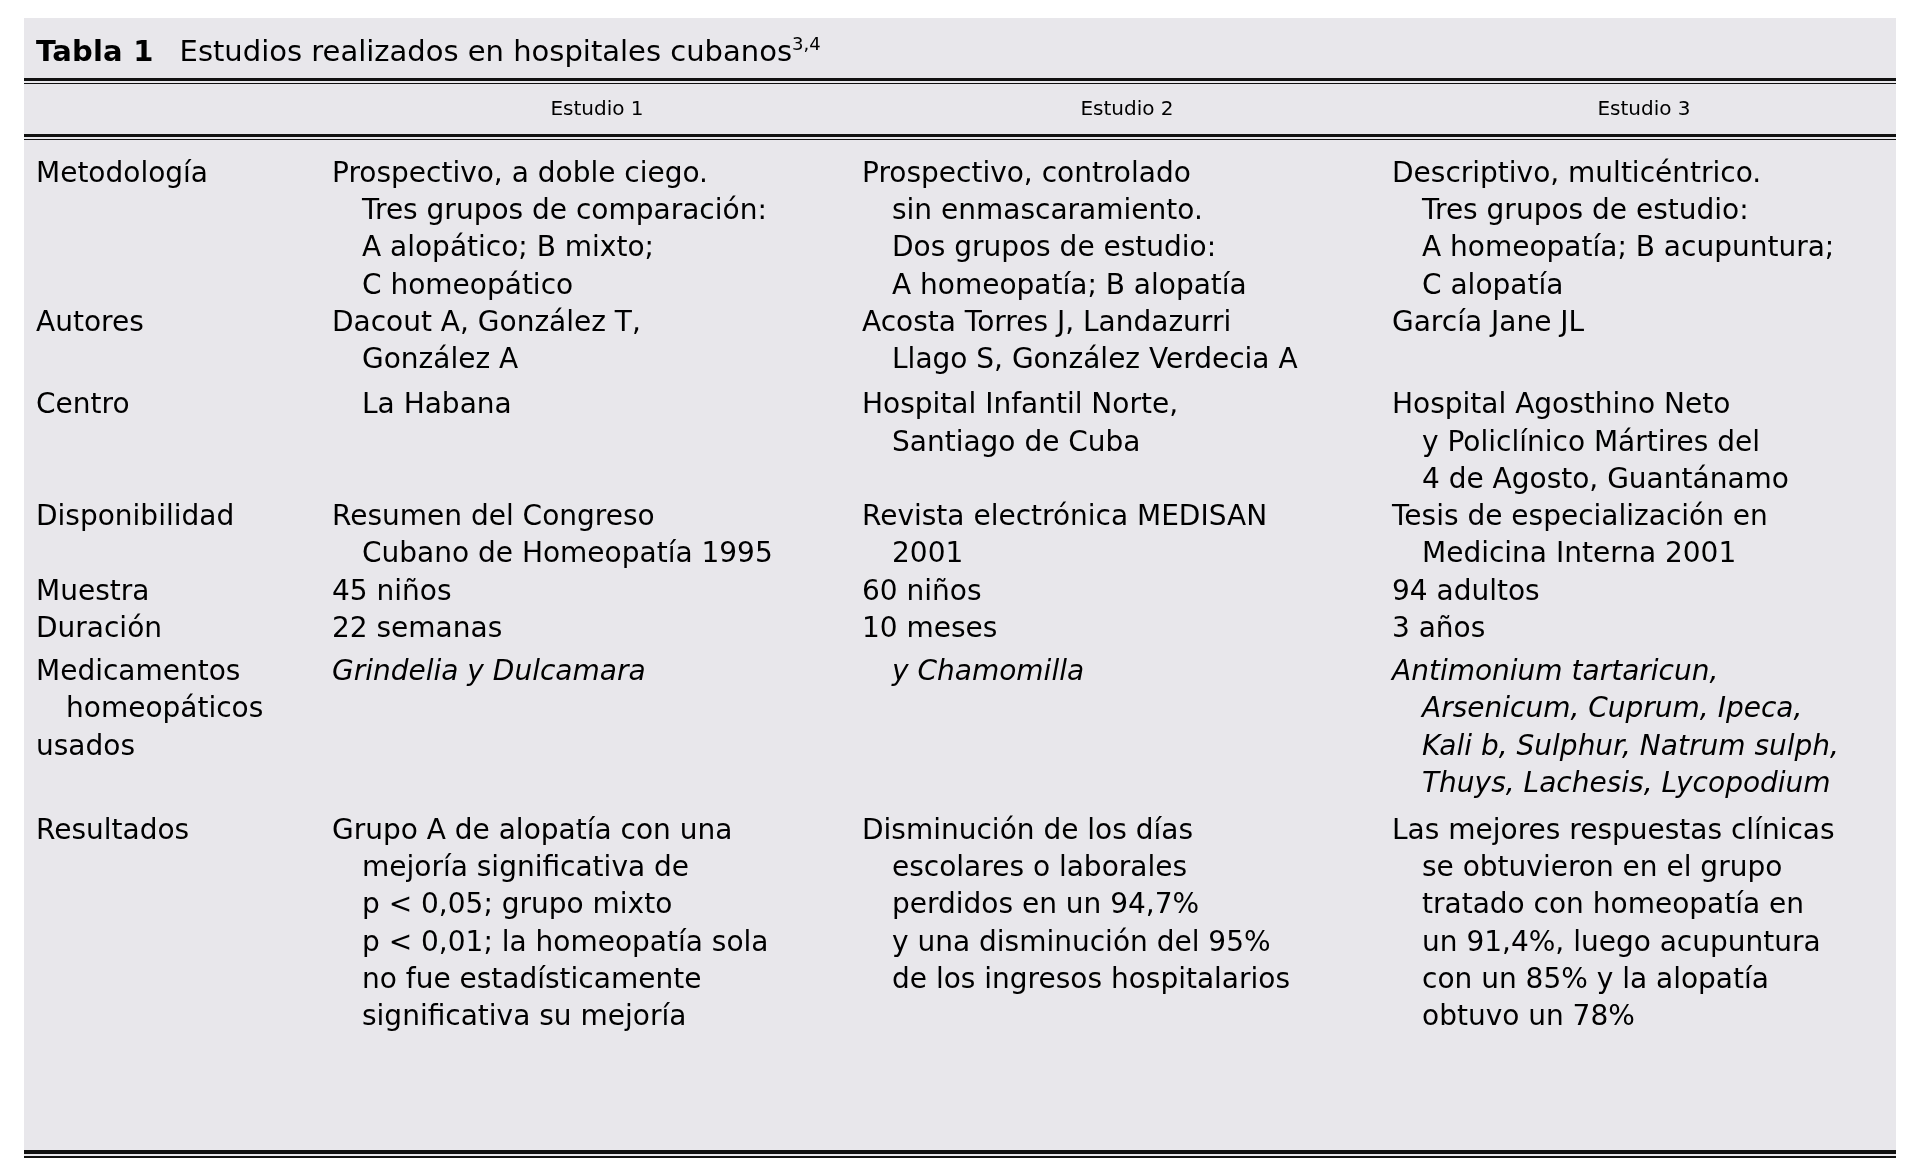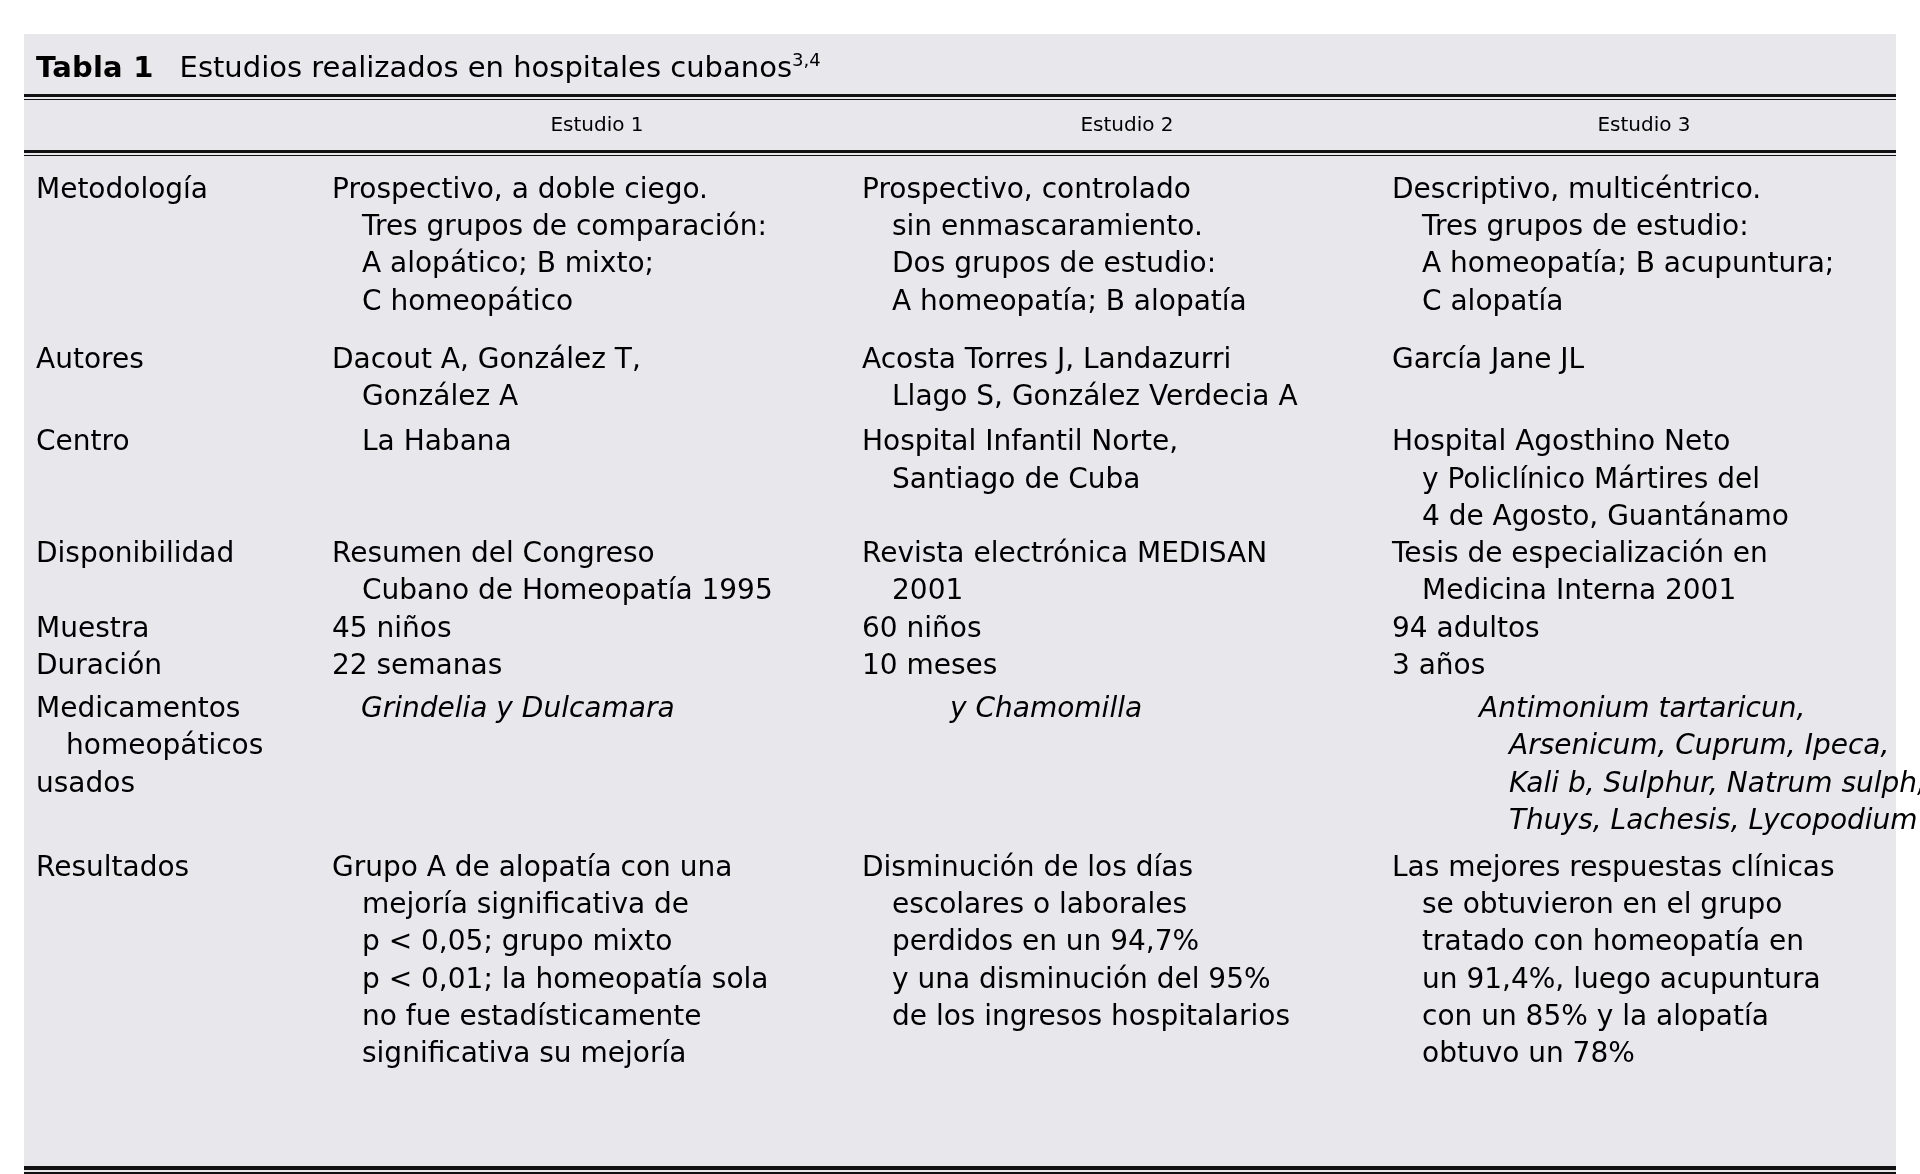--- a/index.html
+++ b/index.html
@@ -11,21 +11,21 @@
     width: 1920px;
     height: 1174px;
     font-family: "DejaVu Sans", "Liberation Sans", sans-serif;
     color: #000000;
     overflow: hidden;
   }
 
   .table-wrap {
     position: absolute;
     left: 24px;
-    top: 34px;
+    top: 18px;
     width: 1872px;
     height: 1140px;
     background: #e8e7eb;
     box-sizing: border-box;
   }
 
   
   .caption {
     padding: 18px 0 0 12px;
     height: 60px;
@@ -134,21 +134,21 @@
           <div class="ind">Dos grupos de estudio:</div>
           <div class="ind">A homeopatía; B alopatía</div>
         </div>
         <div class="bcell">
           <div>Descriptivo, multicéntrico.</div>
           <div class="ind">Tres grupos de estudio:</div>
           <div class="ind">A homeopatía; B acupuntura;</div>
           <div class="ind">C alopatía</div>
         </div>
       </div>
-      <div class="body-grid" style="padding-top: 0px; margin-top: 21px;">
+      <div class="body-grid" style="padding-top: 0px;">
         <div class="bcell lbl">
           <div>Autores</div>
         </div>
         <div class="bcell">
           <div>Dacout A, González T,</div>
           <div class="ind">González A</div>
         </div>
         <div class="bcell">
           <div>Acosta Torres J, Landazurri</div>
           <div class="ind">Llago S, González Verdecia A</div>
@@ -212,21 +212,21 @@
         <div class="bcell">
           <div>22 semanas</div>
         </div>
         <div class="bcell">
           <div>10 meses</div>
         </div>
         <div class="bcell">
           <div>3 años</div>
         </div>
       </div>
-      <div class="body-grid" style="padding-top: 0px; margin-top: 6px; gap: 29px;">
+      <div class="body-grid" style="padding-top: 0px; margin-top: 6px;">
         <div class="bcell lbl">
           <div>Medicamentos</div>
           <div class="ind">homeopáticos</div>
           <div>usados</div>
         </div>
         <div class="bcell">
           <div class="it">Grindelia y Dulcamara</div>
         </div>
         <div class="bcell">
           <div class="ind it">y Chamomilla</div>

